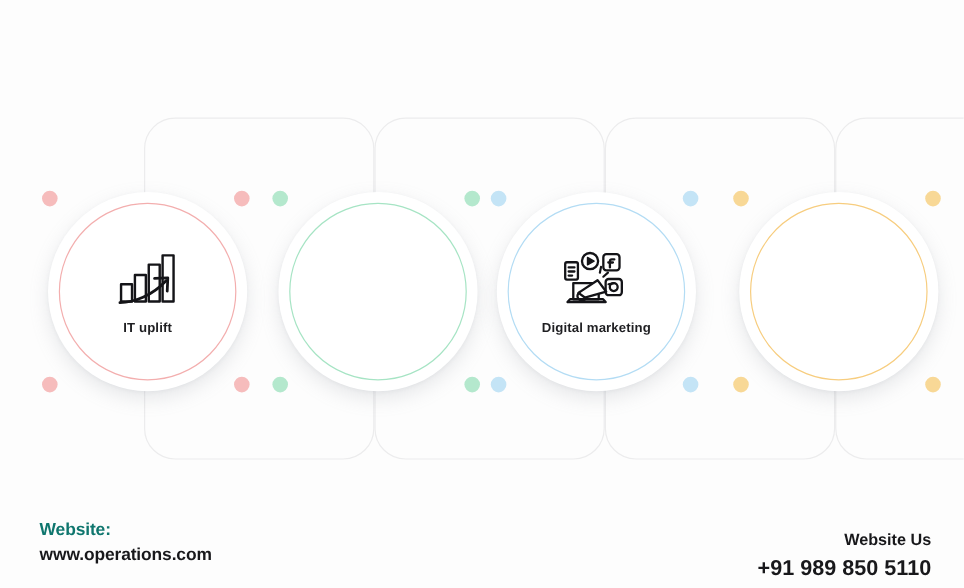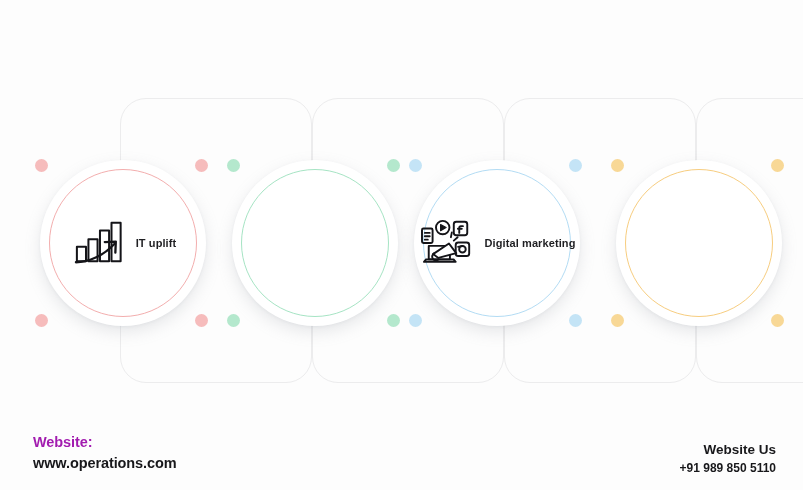--- a/index.html
+++ b/index.html
@@ -90,21 +90,21 @@
   }
 
   
   .card-content {
     position: absolute;
     left: 27px;
     top: 19px;
     width: 148px;
     height: 148px;
     display: flex;
-    flex-direction: row;
+    flex-direction: column;
     align-items: center;
     justify-content: center;
     gap: 8px;
   }
   .card-icon {
     width: 58px;
     height: 54px;
     display: flex;
     align-items: center;
     justify-content: center;
@@ -141,39 +141,39 @@
   }
   .footer-right {
     position: absolute;
     right: 27px;
     top: 440px;
     text-align: right;
   }
   .f-line1 {
     font-size: 14.5px;
     font-weight: 700;
-    color: #a21caf;
+    color: #0f766e;
     line-height: 1.42;
     letter-spacing: -0.1px;
   }
   .f-line2 {
     font-size: 14.5px;
     font-weight: 700;
     color: #18181b;
     line-height: 1.42;
     letter-spacing: -0.1px;
   }
   .fr-line1 {
     font-size: 13.5px;
     font-weight: 700;
     color: #18181b;
     line-height: 1.45;
   }
   .fr-line2 {
-    font-size: 12px;
+    font-size: 18px;
     font-weight: 700;
     color: #18181b;
     line-height: 1.45;
   }
 </style>
 </head>
 <body>
 
 <div id="stage" style="background: rgb(253, 253, 253);">
 

